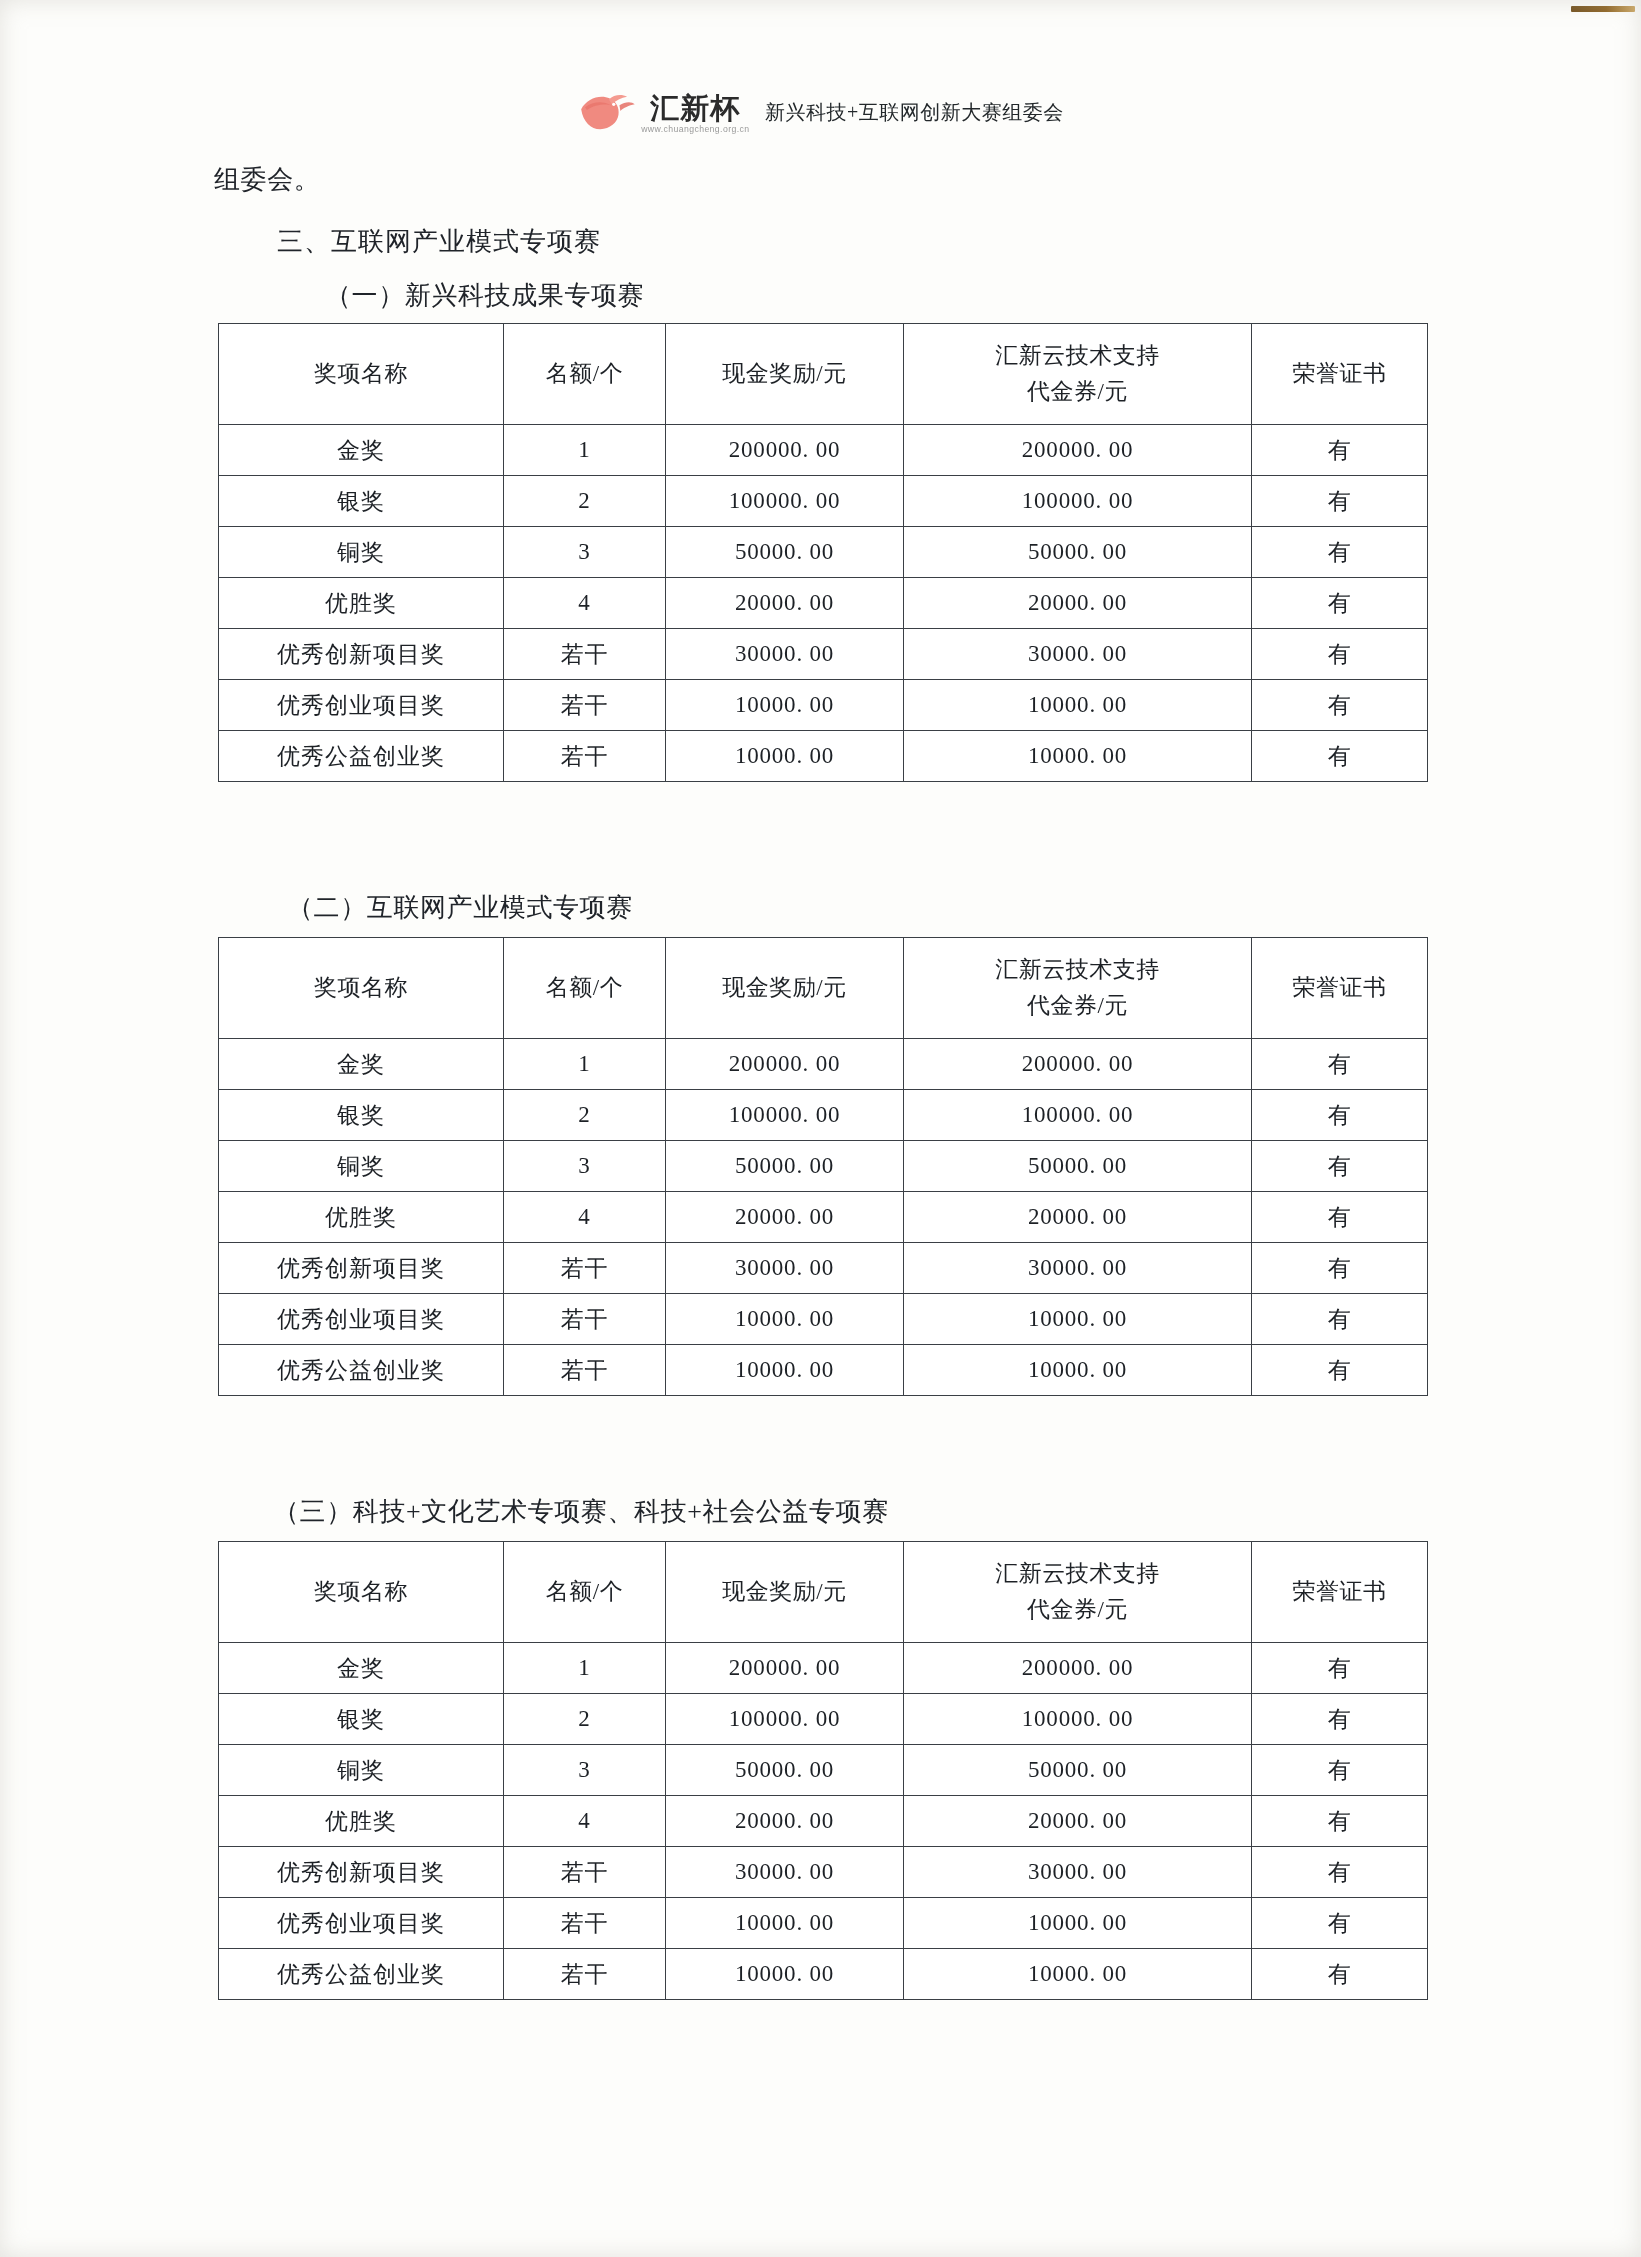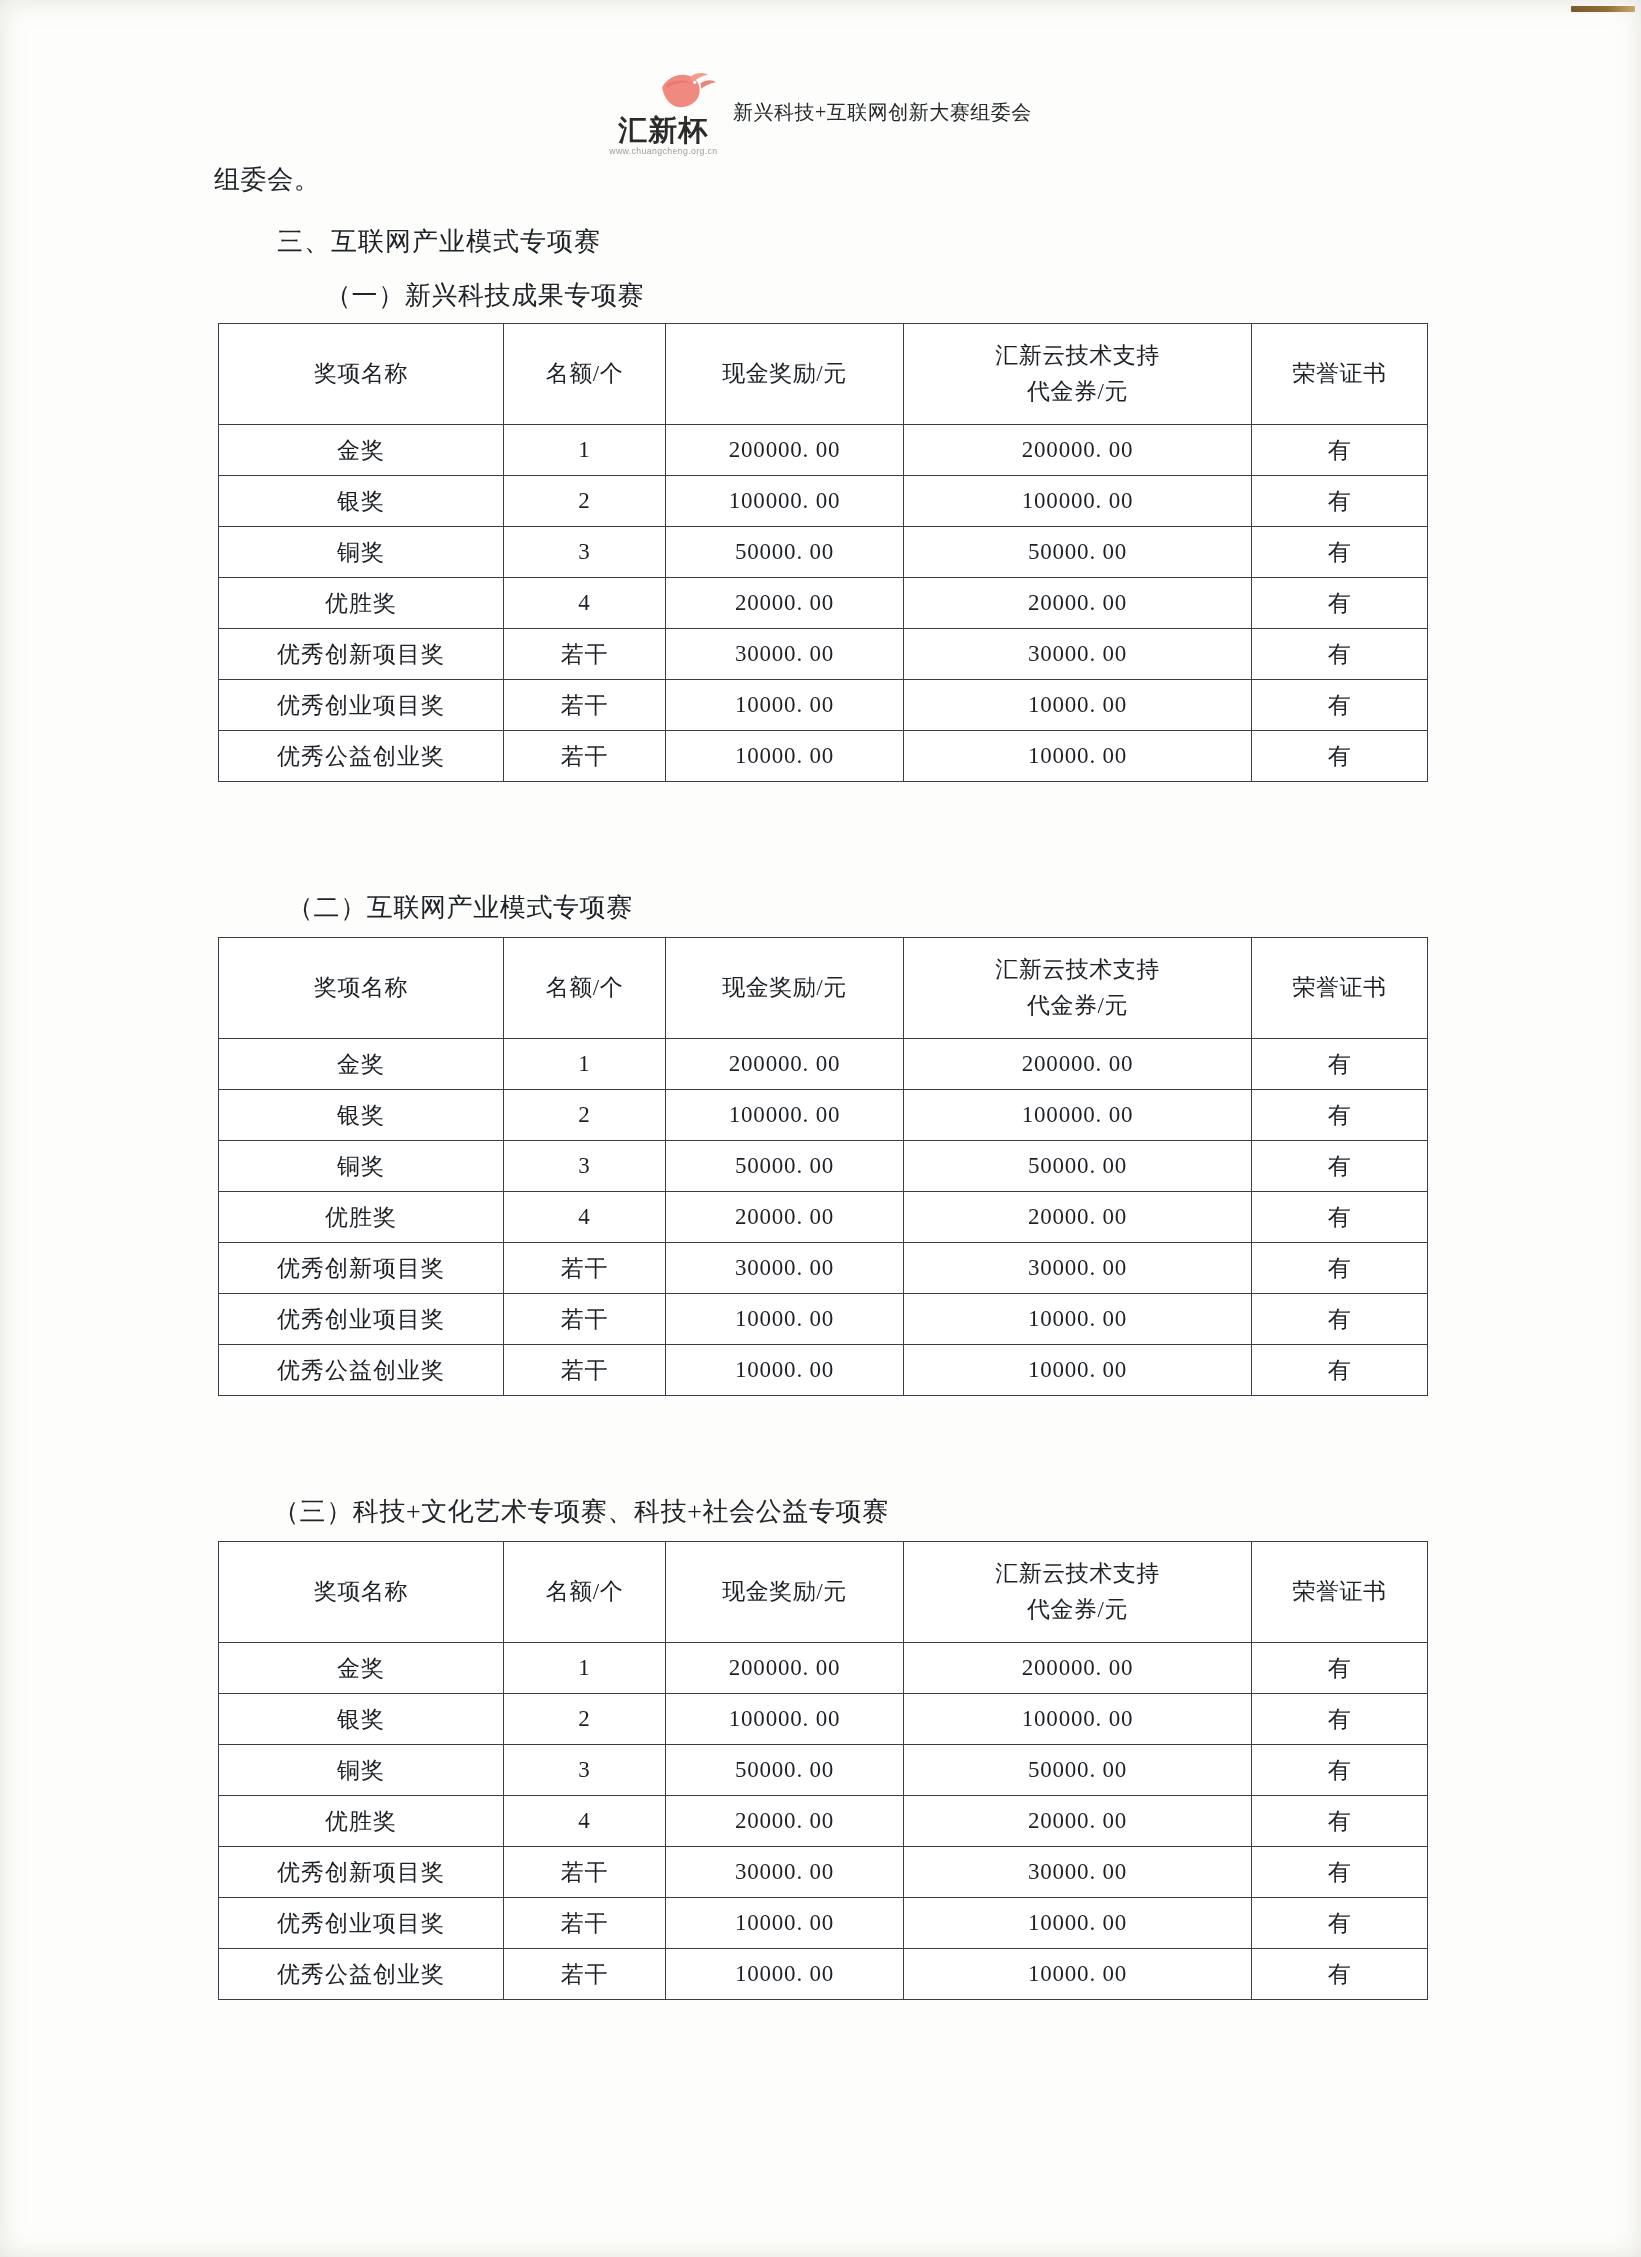--- a/index.html
+++ b/index.html
@@ -52,21 +52,20 @@
     height: 58px;
     display: flex;
     align-items: center;
     justify-content: center;
     gap: 9.7px;
   }
   .logo-wrap {
     display: flex;
     align-items: flex-end;
     gap: 3.9px;
-    flex-direction: column;
   }
   .logo-bird {
     width: 60px;
     height: 44px;
     position: relative;
     flex: none;
   }
   .logo-mark-text {
     display: flex;
     flex-direction: column;

